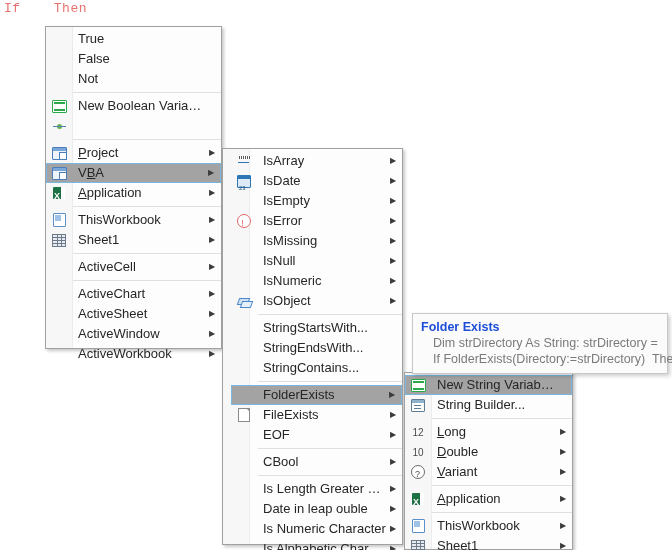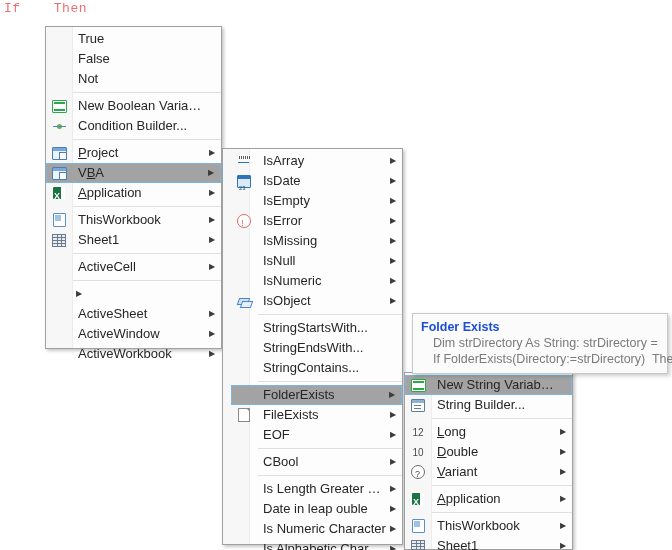--- a/index.html
+++ b/index.html
@@ -180,21 +180,20 @@
       <span class="ico">
         <span class="ic ic-greenbox"></span>
       </span>
       <span class="lbl">New Boolean Variable...</span>
       <span class="arrow"></span>
     </div>
     <div class="item">
       <span class="ico">
         <span class="ic ic-cond"></span>
       </span>
-      <span class="lbl">Condition Builder...</span>
       <span class="arrow"></span>
     </div>
     <div class="sep"></div>
     <div class="item">
       <span class="ico">
         <span class="ic ic-window"></span>
       </span>
       <span class="lbl"><u>P</u>roject</span>
       <span class="arrow">▶</span>
     </div>
@@ -229,20 +228,21 @@
     </div>
     <div class="sep"></div>
     <div class="item">
       <span class="ico"></span>
       <span class="lbl">ActiveCell</span>
       <span class="arrow">▶</span>
     </div>
     <div class="sep"></div>
     <div class="item">
       <span class="ico"></span>
+      <span class="lbl">ActiveChart</span>
       <span class="arrow">▶</span>
     </div>
     <div class="item">
       <span class="ico"></span>
       <span class="lbl">ActiveSheet</span>
       <span class="arrow">▶</span>
     </div>
     <div class="item">
       <span class="ico"></span>
       <span class="lbl">ActiveWindow</span>

